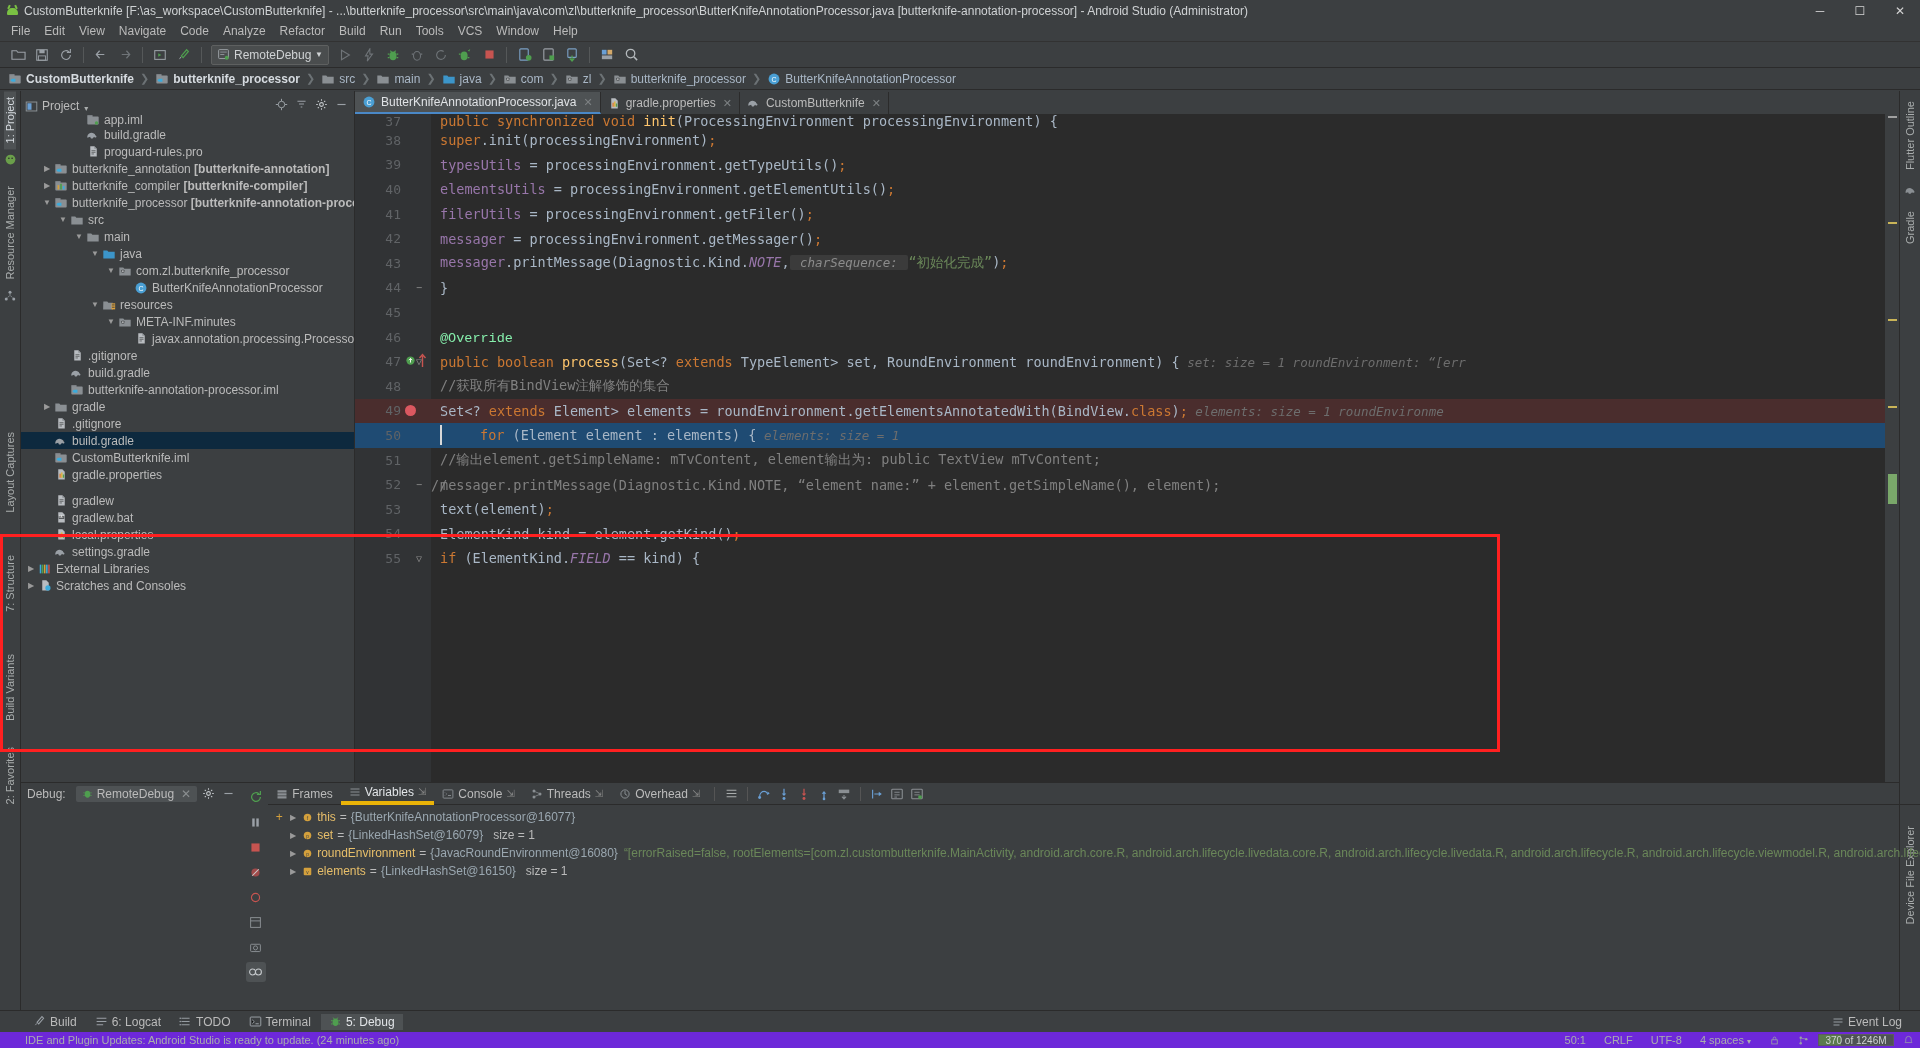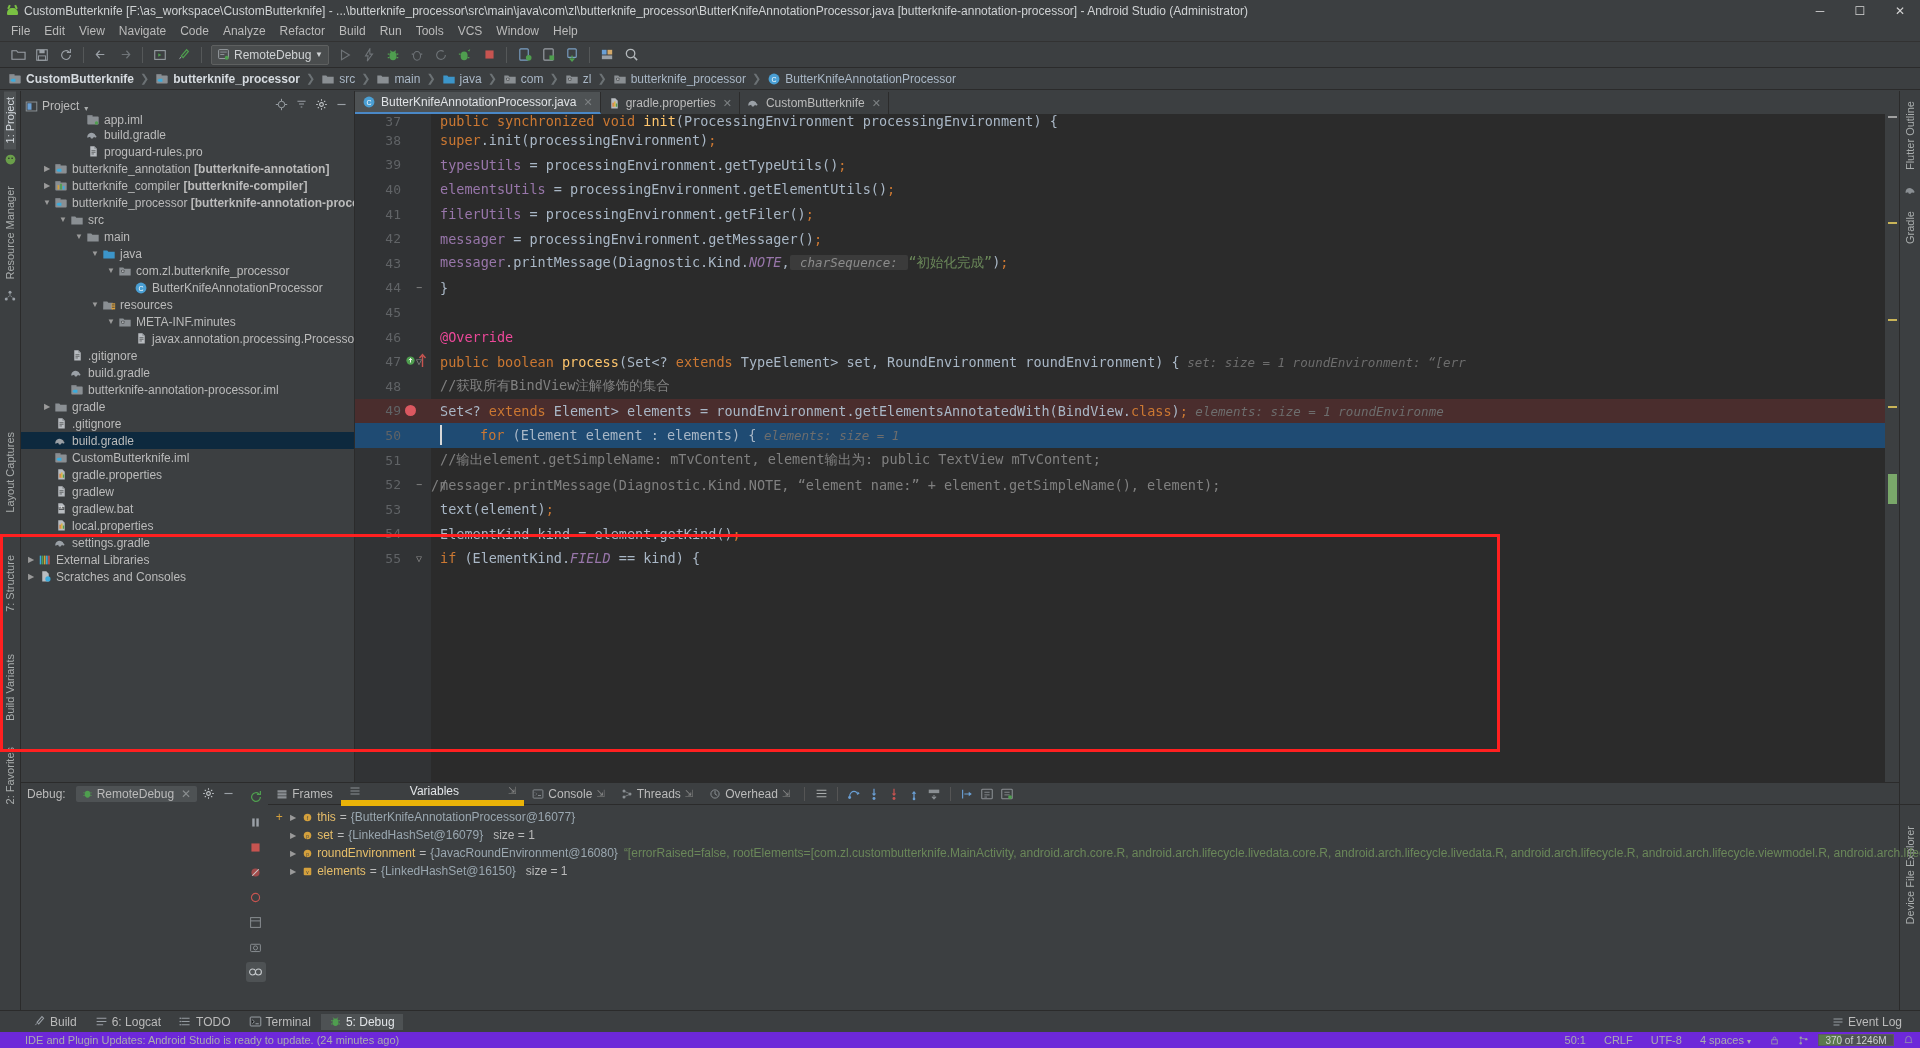--- a/index.html
+++ b/index.html
@@ -151,21 +151,21 @@
   .lnum {
     position: absolute; left: 0; width: 46px; text-align: right;
     color: #606366; font-family: "DejaVu Sans Mono", monospace; font-size: 13px;
   }
   .fold { position: absolute; left: 62px; width: 12px; text-align: center; color: #8a8a8a; font-size: 10px;}
   .ctext { margin-left: 85px; }
   .kw { color: #cc7832; }
   .str { color: #6a8759; }
   .cmt { color: #808080; }
   .fld { color: #9876aa; }
-  .ann { color: #ec4899; }
+  .ann { color: #86efac; font-family: Liberation Mono, monospace; }
   .pln { color: #a9b7c6; }
   .mth { color: #ffc66d; }
   .italic { font-style: italic; }
   .hint {
     background: #3b3b3b; color: #8c8c8c; font-style: italic; padding: 0 3px;
     border-radius: 2px; font-size: 12.5px;
   }
   .inlay { color: #6d6d6d; font-style: italic; font-size: 12.5px;}
 
   .bpoint {
@@ -207,21 +207,21 @@
     width: 25px; background: #3c3f41; display: flex; flex-direction: column;
     align-items: center; padding-top: 4px; flex: none;
   }
   .dbg-tool { width: 20px; height: 20px; margin-bottom: 5px; display:flex;align-items:center;justify-content:center;}
   .dbg-content { flex: 1; display: flex; flex-direction: column; }
   .dbg-tabs {
     height: 22px; display: flex; align-items: center; font-size: 12px; flex: none;
     border-bottom: 1px solid #2b2b2b;
   }
   .dbg-tab { display: flex; align-items: center; padding: 2px 8px; color: #bbbbbb; }
-  .dbg-tab.active { color: #e2e5e8; border-bottom: 6px solid #eab308; gap: 45px; }
+  .dbg-tab.active { color: #e2e5e8; border-bottom: 4px solid #eab308; }
   .dbg-tab .pin { margin-left: 4px; color: #888; font-size: 10px;}
   .dbg-tb-sep { width:1px; height:14px; background:#555; margin:0 6px; }
   .dbg-tb-ico { width: 20px; height: 18px; display:flex;align-items:center;justify-content:center;}
   .vars { flex: 1; overflow: hidden; padding-top: 3px; font-size: 12px;}
   .vrow { height: 18px; display: flex; align-items: center; white-space: nowrap; padding-left: 4px;}
   .vrow .varrow { width: 14px; text-align: center; color: #9a9a9a; font-size: 8px; flex:none;}
   .vrow .vico { width: 14px; flex: none; display:inline-flex;align-items:center;justify-content:center; margin-right: 3px;}
   .vname { color: #e8bf6a; }
   .veq { color: #bbbbbb; margin: 0 4px; }
   .vval { color: #9aa7b0; }
@@ -808,21 +808,21 @@
             <span class="ti">
               <svg width="13" height="13" viewBox="0 0 16 16">
                 <path d="M4 1.5h5l3 3V14H4z" fill="#b8bcc0"></path>
                 <rect x="5.5" y="7" width="1.6" height="5" fill="#e07b2e"></rect>
                 <rect x="7.6" y="5.5" width="1.6" height="6.5" fill="#e0b22e"></rect>
                 <rect x="9.7" y="8" width="1.6" height="4" fill="#4f9e4f"></rect>
               </svg>
             </span>
             <span class="tlabel">gradle.properties</span>
           </div>
-          <div class="trow" style="padding-left: 20px;">
+          <div class="trow" style="padding-left: 20px; margin-top: 9px;">
             <span class="arrow"></span>
             <span class="ti">
               <svg width="13" height="13" viewBox="0 0 16 16">
                 <path d="M4 1.5h5l3 3V14H4z" fill="#b8bcc0"></path>
                 <path d="M9 1.5v3h3" fill="#8a8f93"></path>
                 <path d="M5.5 7h5M5.5 9h5M5.5 11h3" stroke="#4a4d4e" stroke-width="0.9"></path>
               </svg>
             </span>
             <span class="tlabel">gradlew</span>
           </div>

